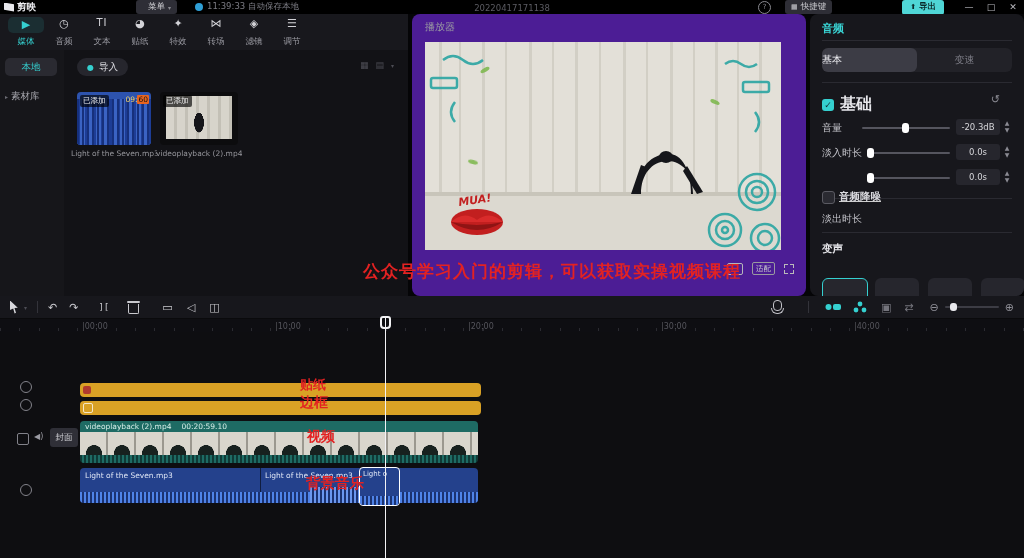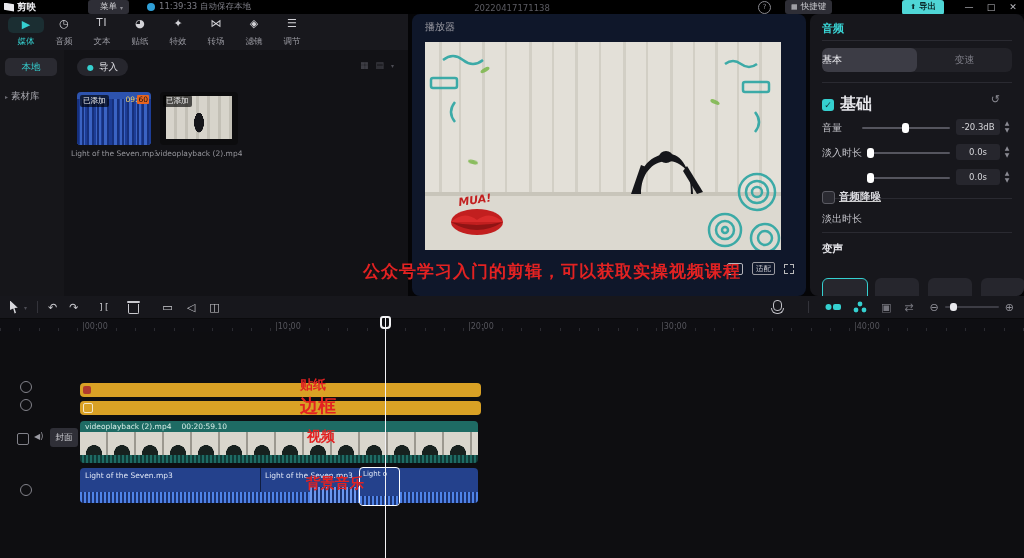--- a/index.html
+++ b/index.html
@@ -67,21 +67,21 @@
 </head>
 <body>
 
 <div id="app">
 
   <div class="abs flex" style="left:0;top:0;width:1024px;height:14px;background:#000;">
     <div class="flex" style="margin-left:4px;gap:3px;">
       <span style="width:10px;height:9px;background:#e8e8ec;clip-path:polygon(0 0,100% 20%,100% 100%,0 80%);"></span>
       <span style="font-size:9.5px;font-weight:bold;color:#f0f0f4;">剪映</span>
     </div>
-    <div class="tbtn flex" style="margin-left:52px;gap:3px;padding-left:12px;">
+    <div class="tbtn flex" style="margin-left:100px;gap:3px;padding-left:12px;">
       <span>菜单</span>
         <span style="font-size:6px;color:#8a8a90;">▾</span>
     </div>
     <div class="flex" style="margin-left:18px;gap:4px;">
       <span style="width:8px;height:8px;border-radius:50%;background:#2f9fd6;"></span>
       <span style="font-size:8.5px;color:#7c7c84;">11:39:33 自动保存本地</span>
     </div>
     <div class="abs" style="left:50%;transform:translateX(-50%);top:3px;font-size:8.5px;color:#5c5c63;">20220417171138</div>
     <div class="flex abs" style="right:0;top:0;height:14px;">
       <span style="width:11px;height:11px;border:1px solid #8a8a90;border-radius:50%;font-size:7px;color:#8a8a90;text-align:center;line-height:11px;margin-right:14px;">?</span>
@@ -170,21 +170,21 @@
           <div class="abs" style="left:6px;top:4px;right:6px;bottom:6px;background:
                radial-gradient(ellipse 5px 10px at 50% 62%,#15161a 96%,transparent),
                repeating-linear-gradient(90deg,#d7d4cb 0 8px,#c3c0b6 8px 11px);"></div>
           <span class="badge">已添加</span>
         </div>
         <div class="mname abs" style="left:-4px;top:57px;width:86px;">videoplayback (2).mp4</div>
       </div>
     </div>
   </div>
 
-  <div class="abs panel" style="left:412px;top:14px;width:394px;height:282px;background:#0f172a;">
+  <div class="abs panel" style="left:412px;top:14px;width:394px;height:282px;background:#4c1d95;">
     <div class="abs" style="left:13px;top:6px;font-size:10px;color:#9a9aa2;">播放器</div>
 
     <div class="abs" style="left:13px;top:28px;width:356px;height:208px;background:#000;">
       <svg width="356" height="208" viewBox="0 0 356 208">
 
         <rect x="0" y="0" width="356" height="208" fill="#e3e0d8"></rect>
         <g fill="#d2cfc5">
           <rect x="14" y="0" width="3" height="208"></rect>
             <rect x="34" y="0" width="2" height="208"></rect>
           <rect x="57" y="0" width="3" height="208"></rect>
@@ -410,17 +410,17 @@
       <span class="abs" style="left:3px;top:2px;font-size:7px;color:#dfe6f5;white-space:nowrap;">Light o</span>
       <div class="tl-wave" style="height:9px;"></div>
     </div>
   </div>
 
   <div class="abs" style="left:385px;top:316px;width:1px;height:242px;background:#f2f2f5;z-index:40;"></div>
   <div class="abs" style="left:380px;top:316px;width:7px;height:9px;border:2px solid #f2f2f5;border-radius:3px 3px 4px 4px;background:transparent;z-index:41;"></div>
 
   <div class="redtag" style="left:363px;top:260px;font-size:17px;letter-spacing:1px;">公众号学习入门的剪辑，可以获取实操视频课程</div>
   <div class="redtag" style="left:300px;top:376px;font-size:13px;">贴纸</div>
-  <div class="redtag" style="left:300px;top:394px;font-size:18px;">边框</div>
+  <div class="redtag" style="left:300px;top:394px;font-size:14px;">边框</div>
   <div class="redtag" style="left:307px;top:428px;font-size:14px;">视频</div>
   <div class="redtag" style="left:306px;top:474px;font-size:14.5px;">背景音乐</div>
 
 </div>
 
 </body></html>

